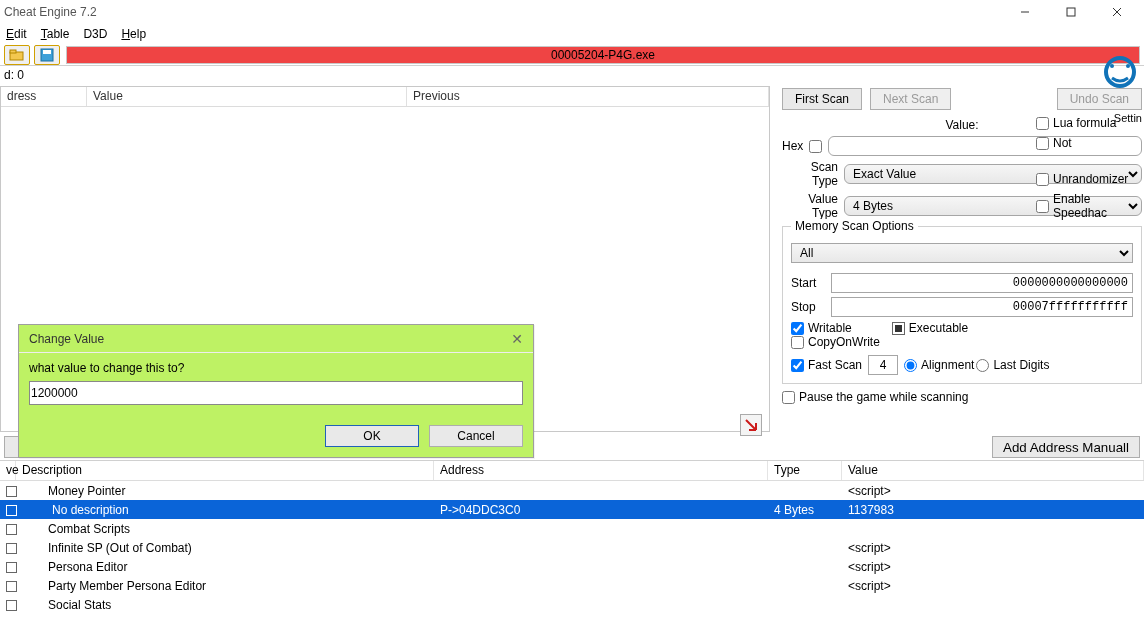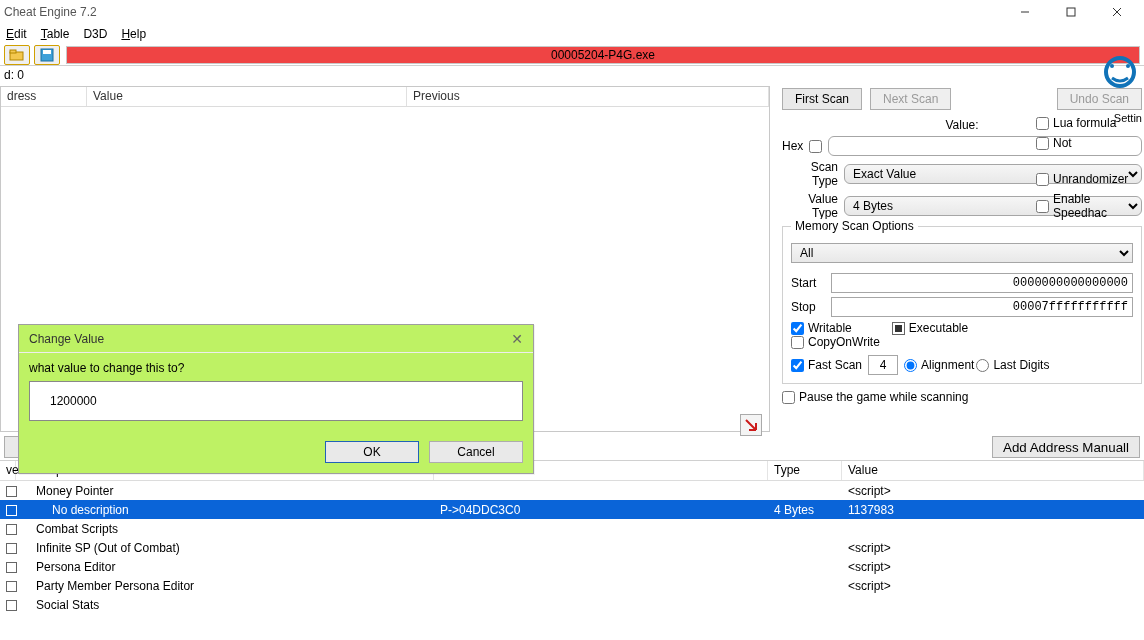--- a/index.html
+++ b/index.html
@@ -81,37 +81,37 @@
   .bt-head { display:flex; height:20px; border-bottom:1px solid #dcdcdc; background:#fff; font-size:12px; }
   .bt-head .h { padding: 2px 6px; border-right:1px solid #e4e4e4; }
   .h.active { width:16px; }
   .h.desc { width:418px; }
   .h.addr2 { width:334px; }
   .h.type2 { width:74px; }
   .h.val2 { flex:1; }
   .bt-row { display:flex; height:19px; align-items:center; font-size:12px; }
   .bt-row .c { padding: 0 6px; }
   .c.active { width:16px; }
-  .c.desc { width:418px; padding-left:20px; }
+  .c.desc { width:418px; padding-left:32px; }
   .c.desc.sub { padding-left:36px; }
   .c.addr2 { width:334px; }
   .c.type2 { width:74px; }
   .c.val2 { flex:1; }
   .bt-row.sel { background:#0a64d8; color:#fff; }
   .bt-row.sel .chkbox { background:#0a64d8; border-color:#fff; }
   .chkbox { width:11px; height:11px; border:1px solid #666; display:inline-block; margin-right:4px; vertical-align:middle; }
 
   
   .dialog { position:absolute; left:18px; top:324px; width:516px; background:#bef264; border:1px solid #9e9e9e; box-shadow: 1px 1px 0 rgba(0,0,0,0.05); z-index:50; }
   .dlg-title { height:28px; display:flex; align-items:center; padding: 0 10px; font-size:12px; color:#333; border-bottom:1px solid #eee; }
   .dlg-title .spacer { flex:1; }
   .dlg-close { font-size:14px; color:#666; }
   .dlg-body { padding: 8px 10px 10px 10px; }
   .dlg-body .prompt { font-size:12px; margin-bottom:6px; }
-  .dlg-body input { width:100%; height:40px; border:1px solid #888; padding:0 20px; font-size:12px; }
+  .dlg-body input { width:100%; height:24px; border:1px solid #888; padding:0 1px; font-size:12px; }
   .dlg-buttons { display:flex; justify-content:flex-end; gap:10px; padding: 10px; }
   .dlg-buttons .btn { width:94px; justify-content:center; }
   .dlg-buttons .btn.primary { border:1.5px solid #2062b8; }
 
   .settings-link { position:absolute; right:2px; top:112px; font-size:11px; color:#000; }
 </style>
 </head>
 <body>
 
 <div class="titlebar">

